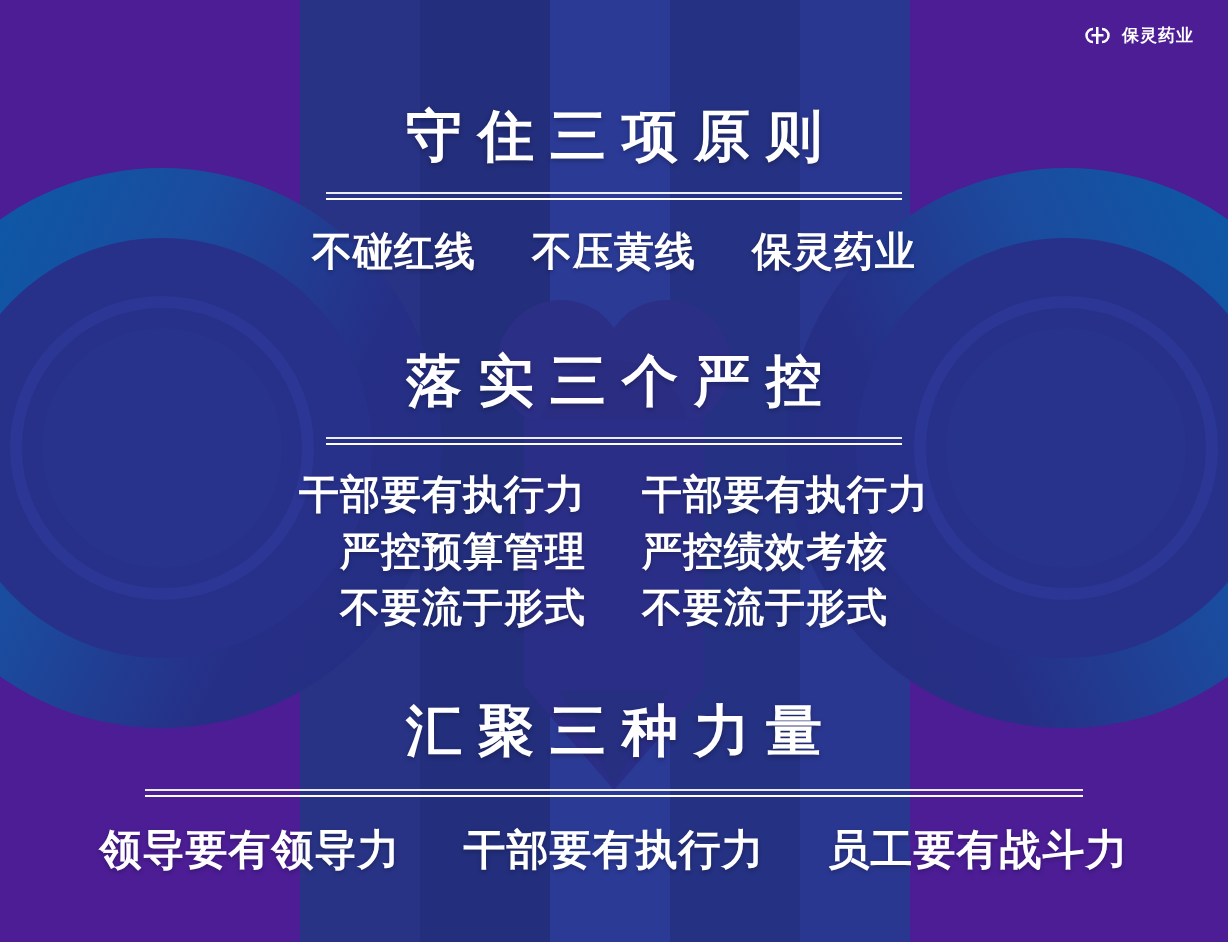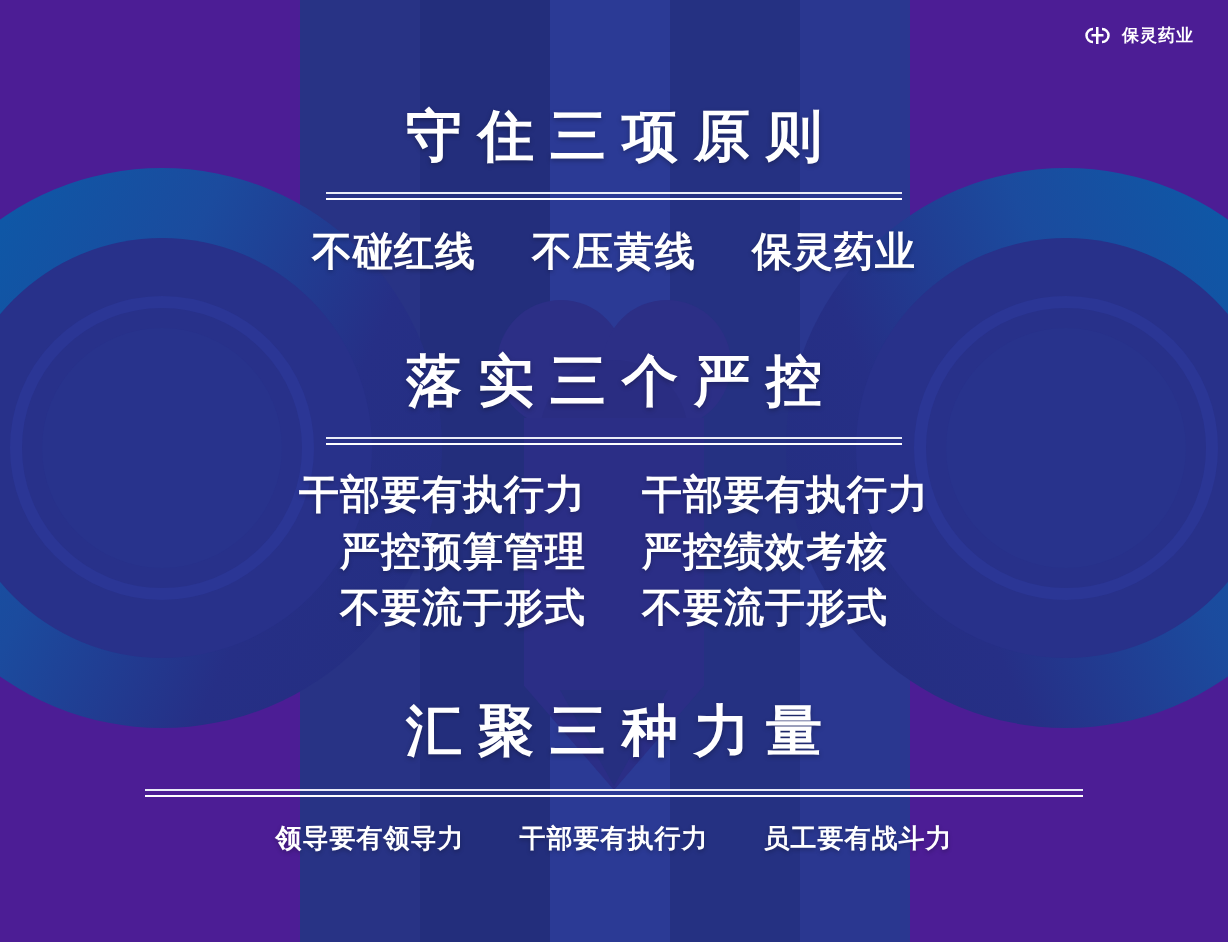--- a/index.html
+++ b/index.html
@@ -185,21 +185,21 @@
     font-weight: 700;
     font-size: 40px;
     line-height: 1.42;
     letter-spacing: 1px;
     text-shadow: 0 2px 4px rgba(0,0,0,0.25);
     white-space: nowrap;
   }
   .body-line .gap { display: inline-block; width: 34px; }
 
   .body-line-lg {
-    font-size: 26px;
+    font-size: 42px;
   }
   .body-line-lg .gap { width: 40px; }
 
   
   .sec-1 { margin-top: 108px; }
   .sec-1 .divider { margin-top: 28px; }
   .sec-1 .body-line { margin-top: 24px; }
 
   .sec-2 { margin-top: 72px; }
   .sec-2 .divider { margin-top: 28px; }

